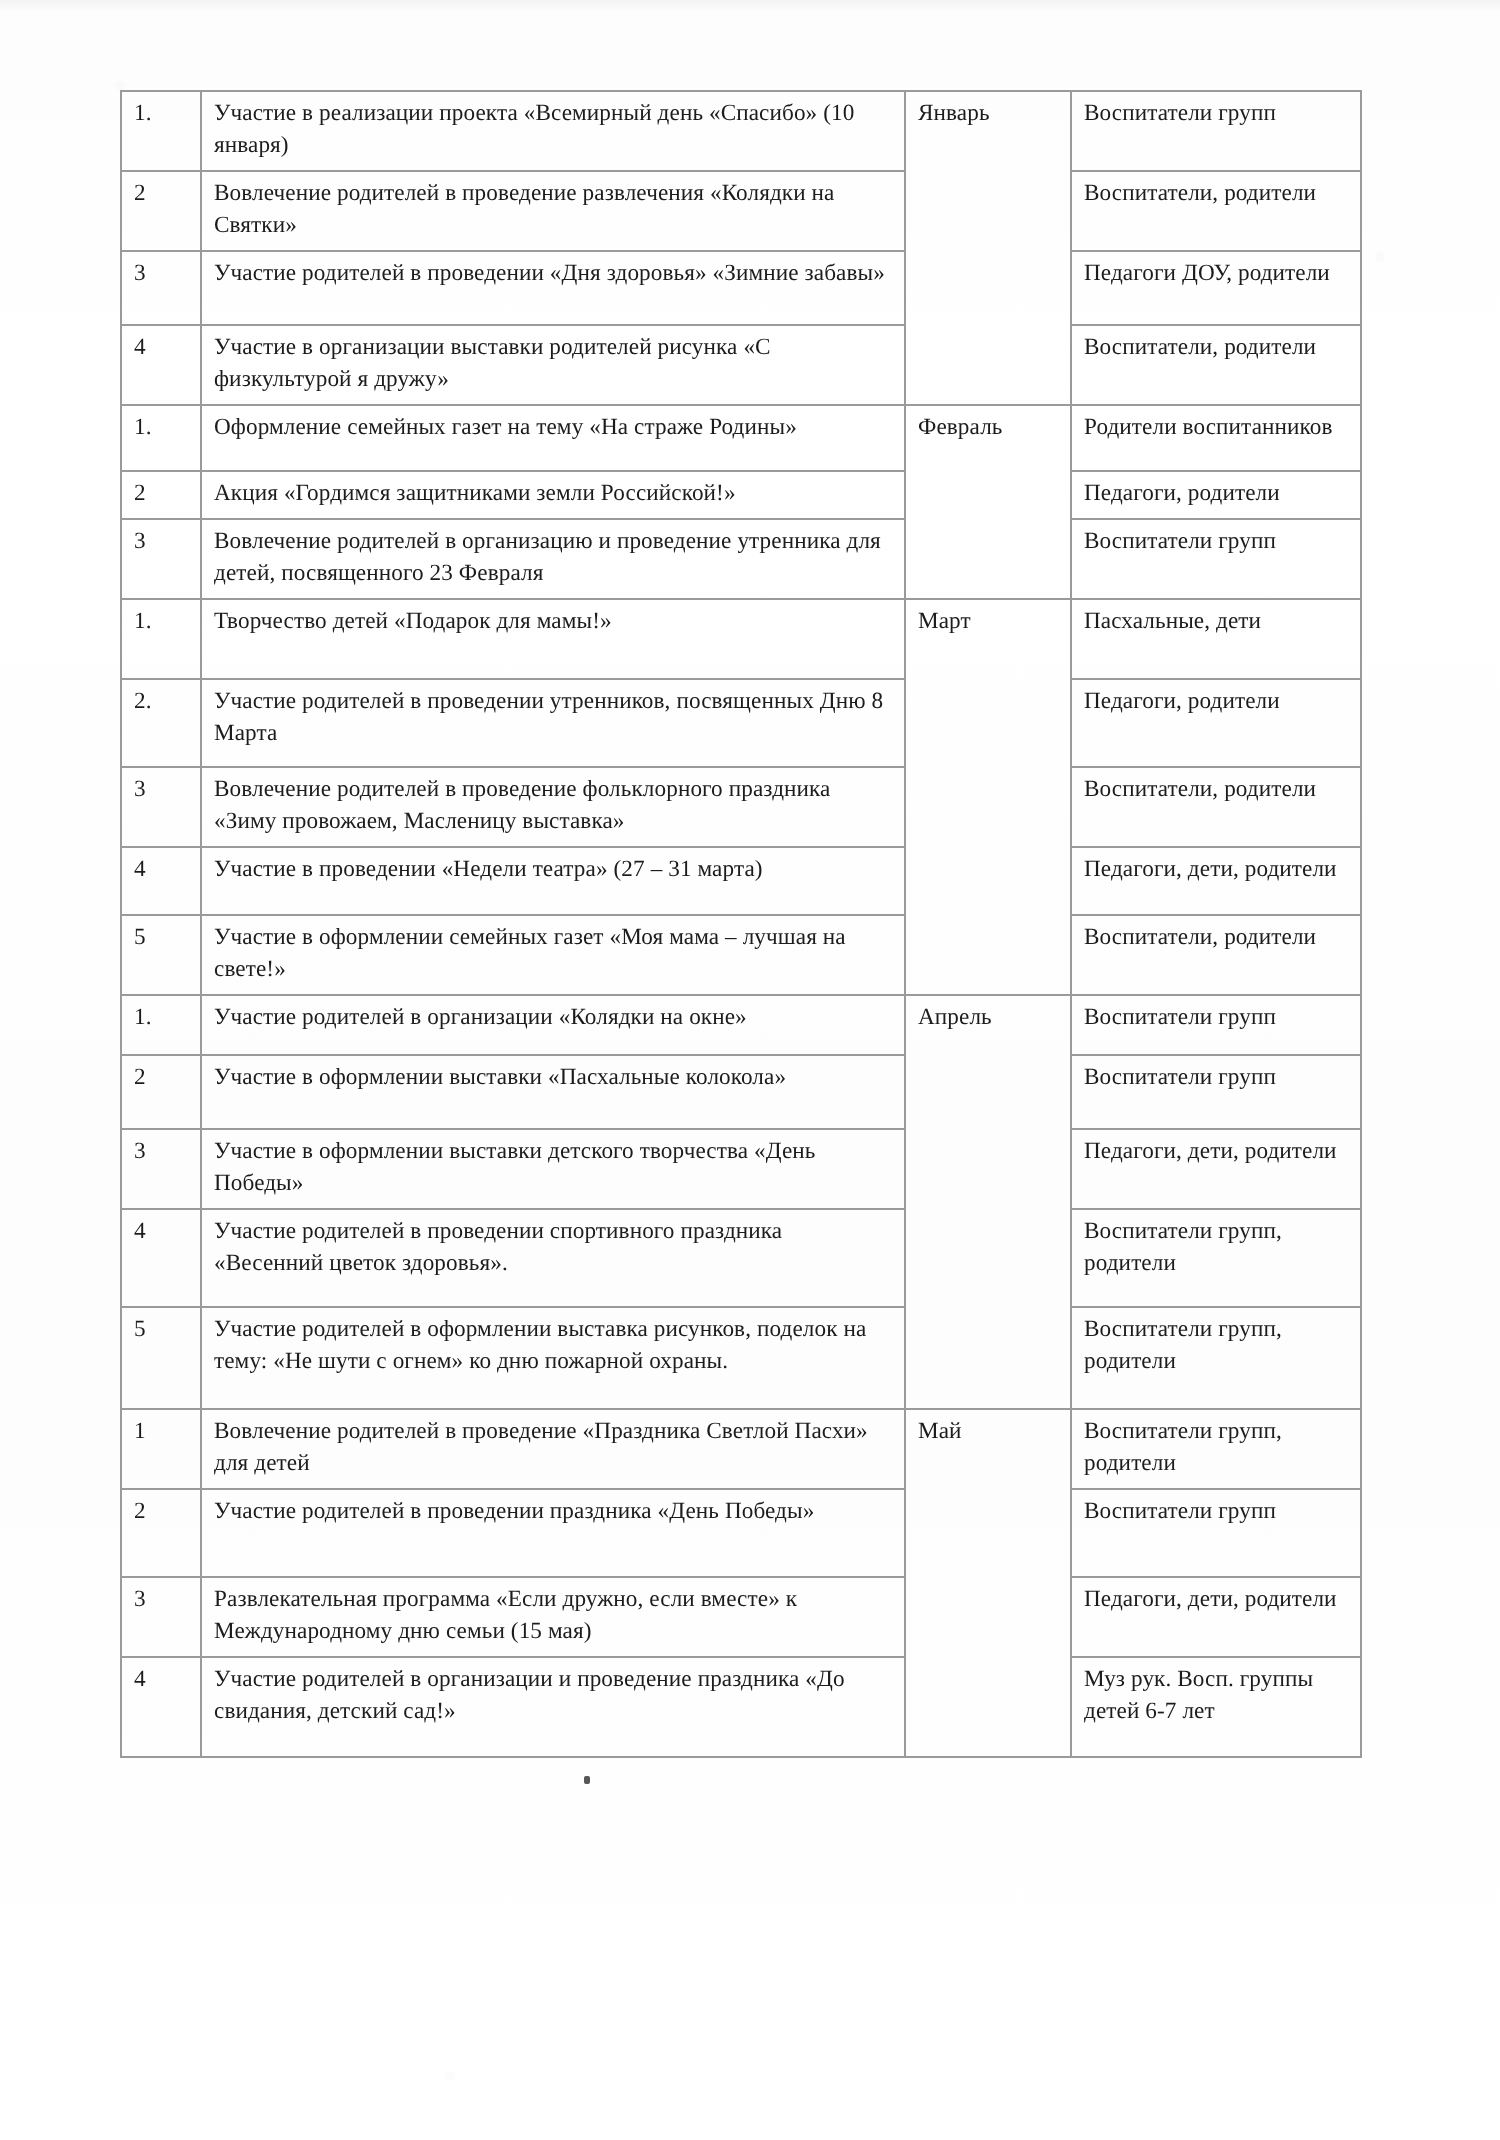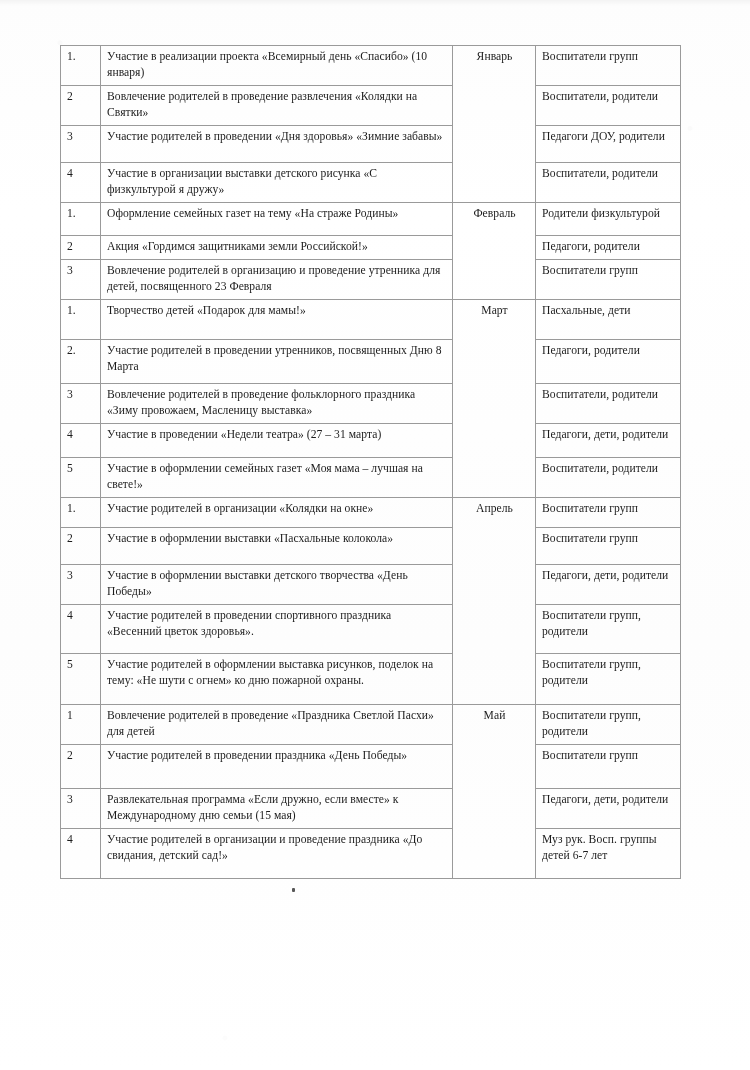--- a/index.html
+++ b/index.html
@@ -64,21 +64,20 @@
   col.c-month  { width: 83px; }
   col.c-resp   { width: 145px; }
 
   td.num {
     text-align: left;
     padding-left: 7px;
   }
 
   td.month {
     padding-left: 8px;
-    text-align: center;
   }
 
   td.resp {
     padding-left: 8px;
     margin-top: 38px;
   }
 
   
   .stray-dot {
     position: absolute;
@@ -126,29 +125,29 @@
         <td class="act">Вовлечение родителей в проведение развлечения «Колядки на Святки»</td>
         <td class="resp">Воспитатели, родители</td>
       </tr>
       <tr style="height:37px">
         <td class="num">3</td>
         <td class="act">Участие родителей в проведении «Дня здоровья» «Зимние забавы»</td>
         <td class="resp">Педагоги ДОУ, родители</td>
       </tr>
       <tr style="height:36px">
         <td class="num">4</td>
-        <td class="act">Участие в организации выставки детского рисунка «С физкультурой я дружу»</td>
+        <td class="act">Участие в организации выставки родителей рисунка «С физкультурой я дружу»</td>
         <td class="resp">Воспитатели, родители</td>
       </tr>
 
       <tr style="height:33px">
         <td class="num">1.</td>
         <td class="act">Оформление семейных газет на тему «На страже Родины»</td>
         <td class="month" rowspan="3">Февраль</td>
-        <td class="resp">Родители физкультурой</td>
+        <td class="resp">Родители воспитанников</td>
       </tr>
       <tr style="height:17px">
         <td class="num">2</td>
         <td class="act">Акция «Гордимся защитниками земли Российской!»</td>
         <td class="resp">Педагоги, родители</td>
       </tr>
       <tr style="height:36px">
         <td class="num">3</td>
         <td class="act">Вовлечение родителей в организацию и проведение утренника для детей, посвященного 23 Февраля</td>
         <td class="resp">Воспитатели   групп</td>

